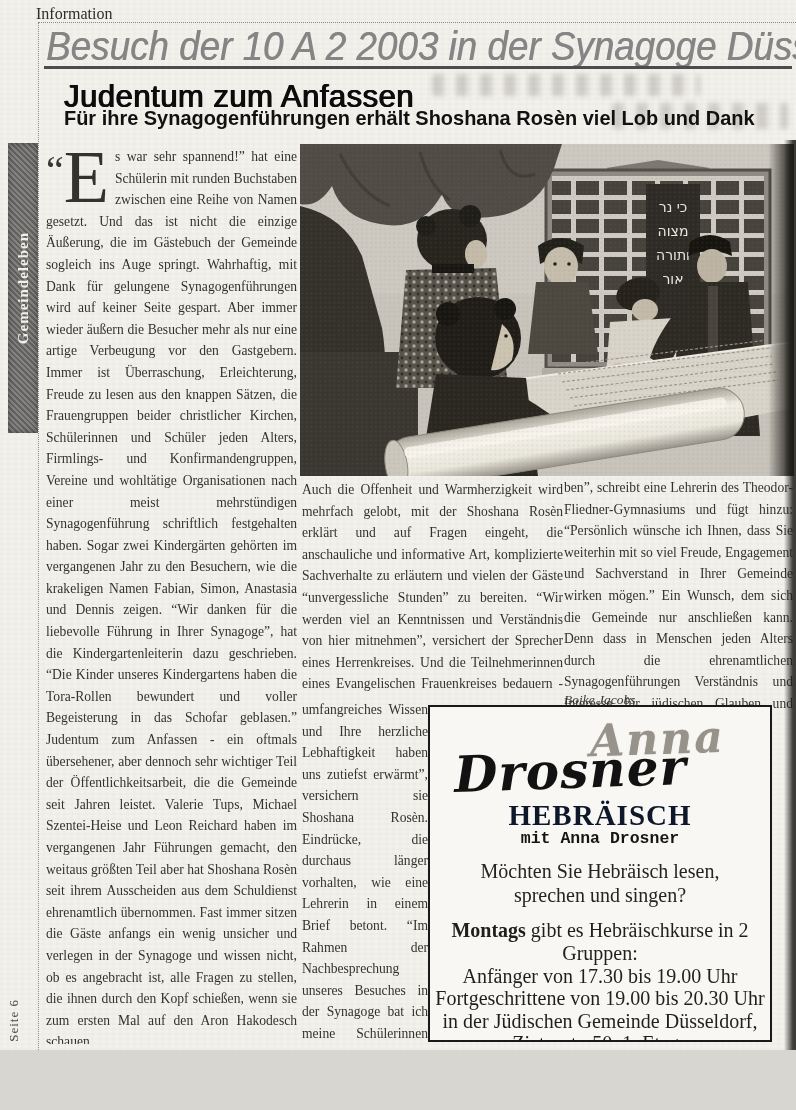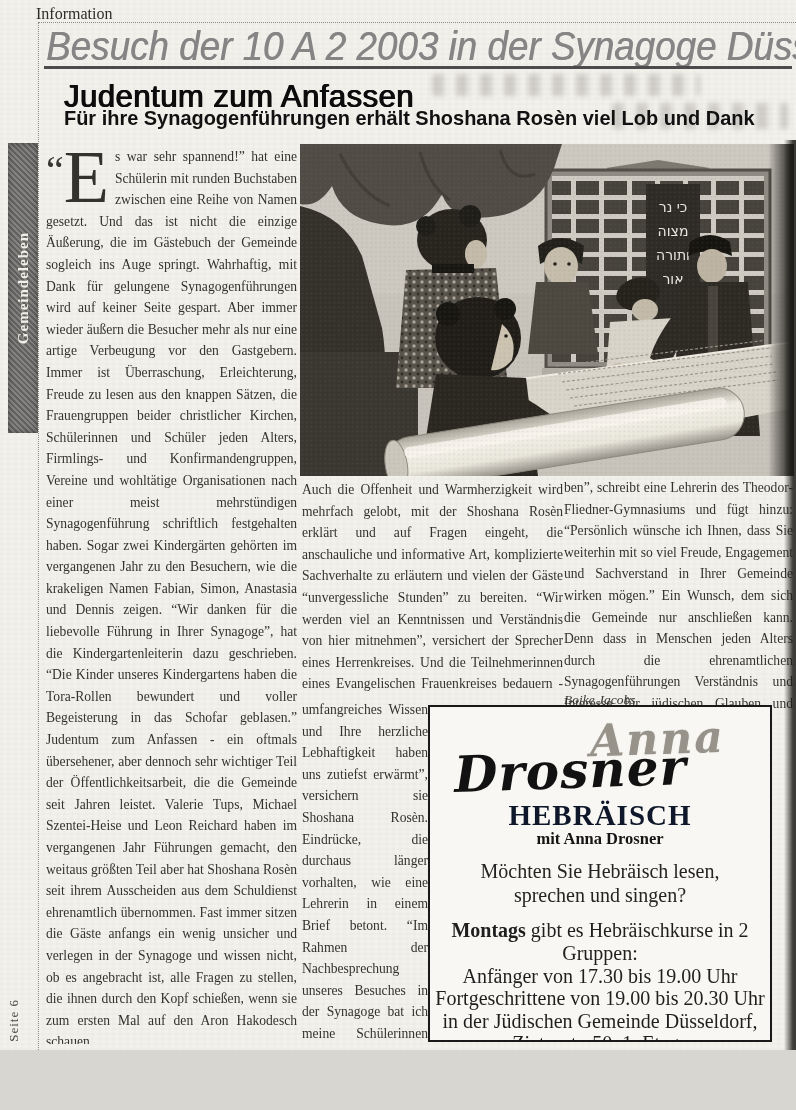--- a/index.html
+++ b/index.html
@@ -84,21 +84,21 @@
     font-style:italic;font-weight:700;font-size:44px;color:#97938b;letter-spacing:2px;
     transform:rotate(-2deg);
     text-shadow:0 0 1px #b5b1a8;
   }
   .ad-logo .drosner{
     position:absolute;left:7%;top:28px;font-family:"DejaVu Serif","Liberation Serif",serif;
     font-style:italic;font-weight:700;font-size:50px;color:#121212;letter-spacing:1px;
     transform:rotate(-2deg);
   }
   .ad-title{font-family:"Liberation Serif",serif;font-weight:700;font-size:29px;letter-spacing:1px;color:#0f172a;line-height:1;margin-top:2px;}
-  .ad-subtitle{font-family:Liberation Serif, serif;font-weight:700;font-size:16.5px;color:#151515;line-height:1.1;}
+  .ad-subtitle{font-family:Liberation Mono, monospace;font-weight:700;font-size:16.5px;color:#151515;line-height:1.1;}
   .ad-question{margin-top:12px;font-size:20px;line-height:1.18;color:#242424;}
   .ad-schedule{margin-top:12px;font-size:20px;line-height:1.13;color:#1f1f1f;}
   .ad-schedule b{font-weight:700;}
 
   .page-number{
     position:absolute;left:6px;top:992px;height:56px;display:flex;align-items:center;
   }
   .page-number span{writing-mode:vertical-rl;transform:rotate(180deg);font-size:13px;color:#4c4a46;letter-spacing:1px;}
 
   .footer-credit{

